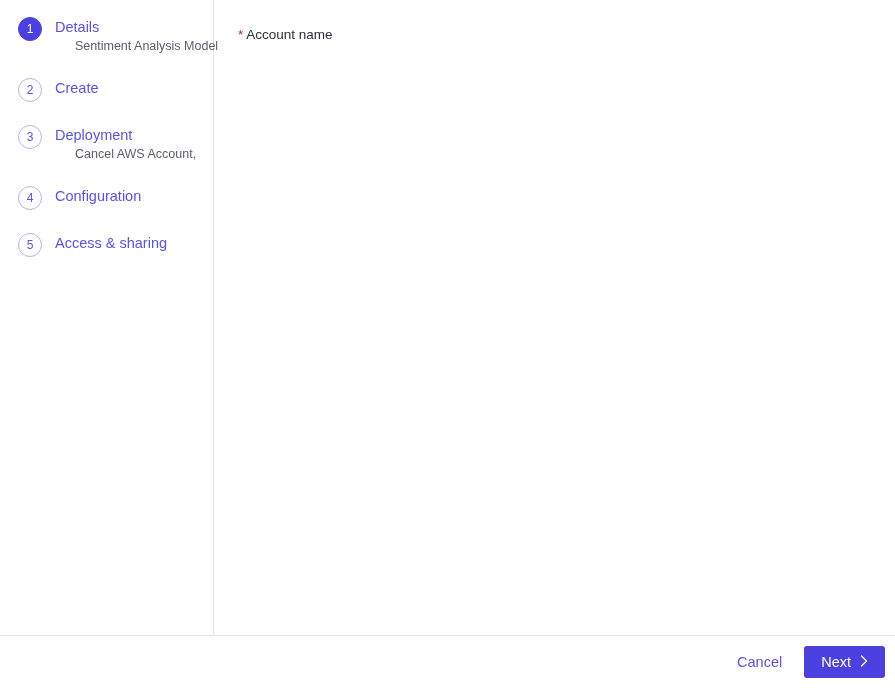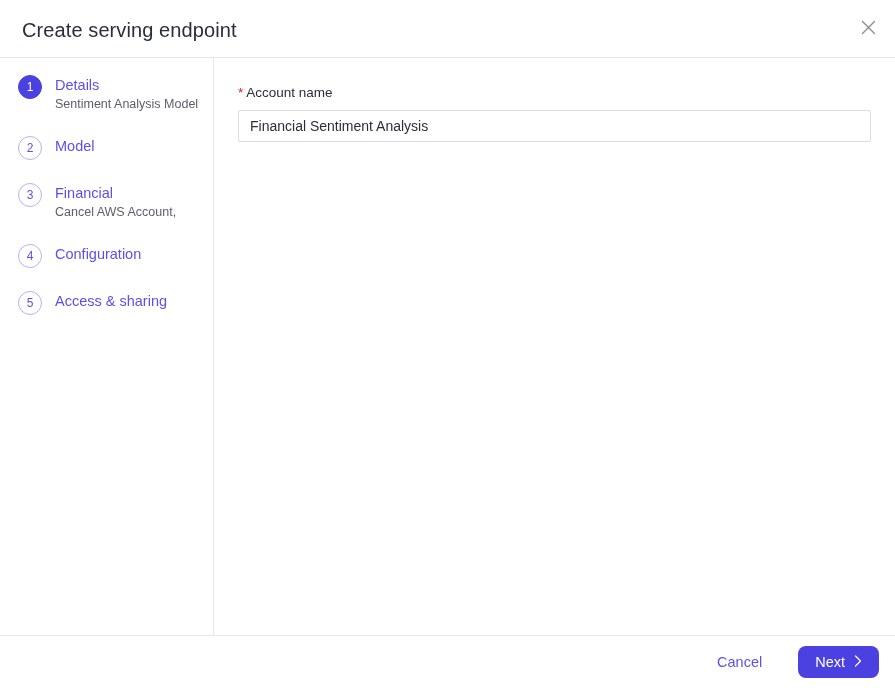--- a/index.html
+++ b/index.html
@@ -116,20 +116,21 @@
   }
   .step-sub {
     font-size: 12.5px;
     line-height: 17px;
     color: #5a5f6b;
     margin-top: 1px;
     white-space: nowrap;
     overflow: hidden;
     text-overflow: ellipsis;
     max-width: 170px;
+    margin-left: 20px;
   }
 
   
   .form-pane {
     flex: 1 1 auto;
     padding: 26px 24px 0 24px;
     box-sizing: border-box;
   }
   .field { margin-bottom: 18px; }
   .field-label {
@@ -215,88 +216,78 @@
 
   
   .modal-footer {
     flex: 0 0 53px;
     height: 53px;
     border-top: 1px solid #e6e6ea;
     box-sizing: border-box;
     display: flex;
     align-items: center;
     justify-content: flex-end;
-    padding-right: 16px;
-    gap: 28px;
+    padding-right: 10px;
+    gap: 14px;
     background: #ffffff;
   }
   .btn-cancel {
     background: transparent;
     border: none;
     color: #5b51e8;
     font-size: 14.5px;
     font-family: "Liberation Sans", sans-serif;
     cursor: pointer;
     padding: 6px 8px;
   }
   .btn-next {
     background: #4b40e0;
     border: none;
-    border-radius: 8px;
+    border-radius: 3px;
     color: #ffffff;
     font-size: 14.5px;
     font-family: "Liberation Sans", sans-serif;
     cursor: pointer;
     height: 32px;
     padding: 0 17px;
     display: flex;
     align-items: center;
     gap: 9px;
   }
   .btn-next .chev-right { display: block; }
 </style>
 </head>
 <body>
 
 <div class="modal">
 
-  <div class="modal-header">
-    <div class="modal-title">Create serving endpoint</div>
-    <button class="close-btn">
-      <span>
-        <svg width="15" height="15" viewBox="0 0 15 15" aria-hidden="true">
-          <path d="M1.5 1.5 L13.5 13.5 M13.5 1.5 L1.5 13.5" stroke="#8a8a93" stroke-width="1.3" fill="none" stroke-linecap="round"></path>
-        </svg>
-      </span>
-    </button>
-  </div>
 
   <div class="modal-body">
 
     <div class="steps-pane">
 
       <div class="step">
         <div class="step-circle active">1</div>
         <div class="step-text">
           <div class="step-label">Details</div>
           <div class="step-sub">Sentiment Analysis Model</div>
         </div>
       </div>
 
       <div class="step">
         <div class="step-circle inactive">2</div>
         <div class="step-text">
-          <div class="step-label">Model</div>
+          <div class="step-label">Create</div>
         </div>
       </div>
 
       <div class="step">
         <div class="step-circle inactive">3</div>
         <div class="step-text">
-          <div class="step-label">Financial</div>
+          <div class="step-label">Deployment</div>
           <div class="step-sub">Cancel AWS Account,</div>
         </div>
       </div>
 
       <div class="step">
         <div class="step-circle inactive">4</div>
         <div class="step-text">
           <div class="step-label">Configuration</div>
         </div>
       </div>
@@ -307,21 +298,20 @@
           <div class="step-label">Access &amp; sharing</div>
         </div>
       </div>
 
     </div>
 
     <div class="form-pane">
 
       <div class="field">
         <label class="field-label"><span class="req-star">*</span><span>Account name</span></label>
-        <input class="text-input" type="text" value="Financial Sentiment Analysis" style="">
       </div>
 
 
 
     </div>
 
   </div>
 
   <div class="modal-footer">
     <button class="btn-cancel">Cancel</button>

